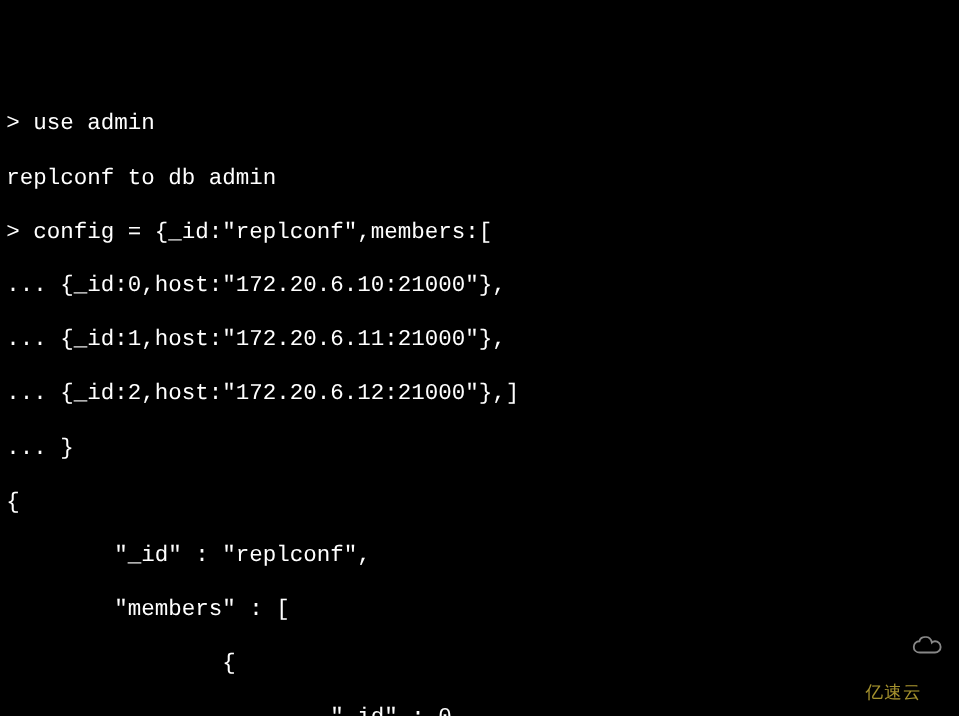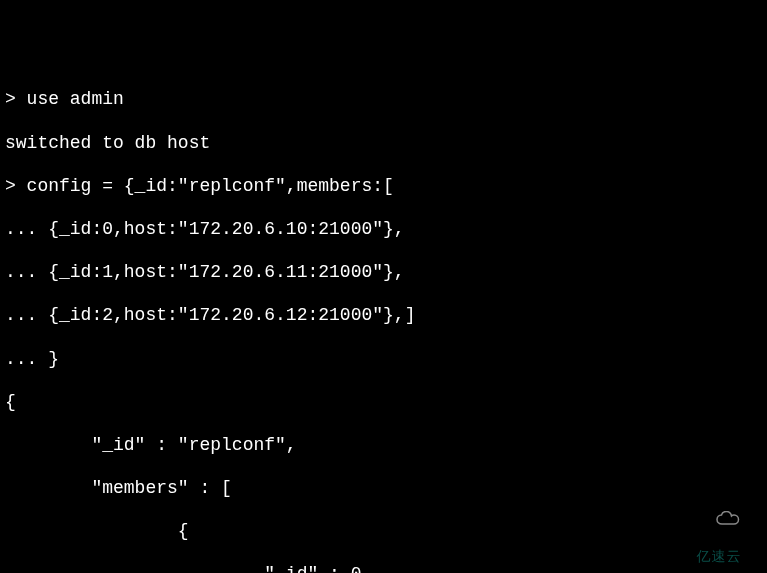--- a/index.html
+++ b/index.html
@@ -19,43 +19,43 @@
       overflow: hidden;
       position: relative;
       white-space: pre;
     }
     .terminal-line {
       display: block;
     }
     .watermark {
       position: absolute;
       bottom: 8px;
-      right: 24px;
-      color: #0f766e;
+      right: 10px;
+      color: #fde047;
       font-size: 14px;
-      font-family: Liberation Sans, sans-serif;
+      font-family: Liberation Mono, monospace;
       opacity: 0.65;
       letter-spacing: 1px;
     }
     .watermark-icon {
       display: inline-block;
       margin-right: 3px;
       vertical-align: middle;
     }
     .watermark-text {
       vertical-align: middle;
     }
   </style>
 </head>
 <body>
 
 
 
 <span class="terminal-line">&gt; use admin</span>
-<span class="terminal-line">switched to db host</span>
+<span class="terminal-line">replconf to db admin</span>
 <span class="terminal-line">&gt; config = {_id:"replconf",members:[</span>
 <span class="terminal-line">... {_id:0,host:"172.20.6.10:21000"},</span>
 <span class="terminal-line">... {_id:1,host:"172.20.6.11:21000"},</span>
 <span class="terminal-line">... {_id:2,host:"172.20.6.12:21000"},]</span>
 <span class="terminal-line">... }</span>
 <span class="terminal-line">{</span>
 <span class="terminal-line">        "_id" : "replconf",</span>
 <span class="terminal-line">        "members" : [</span>
 <span class="terminal-line">                {</span>
 <span class="terminal-line">                        "_id" : 0,</span>

